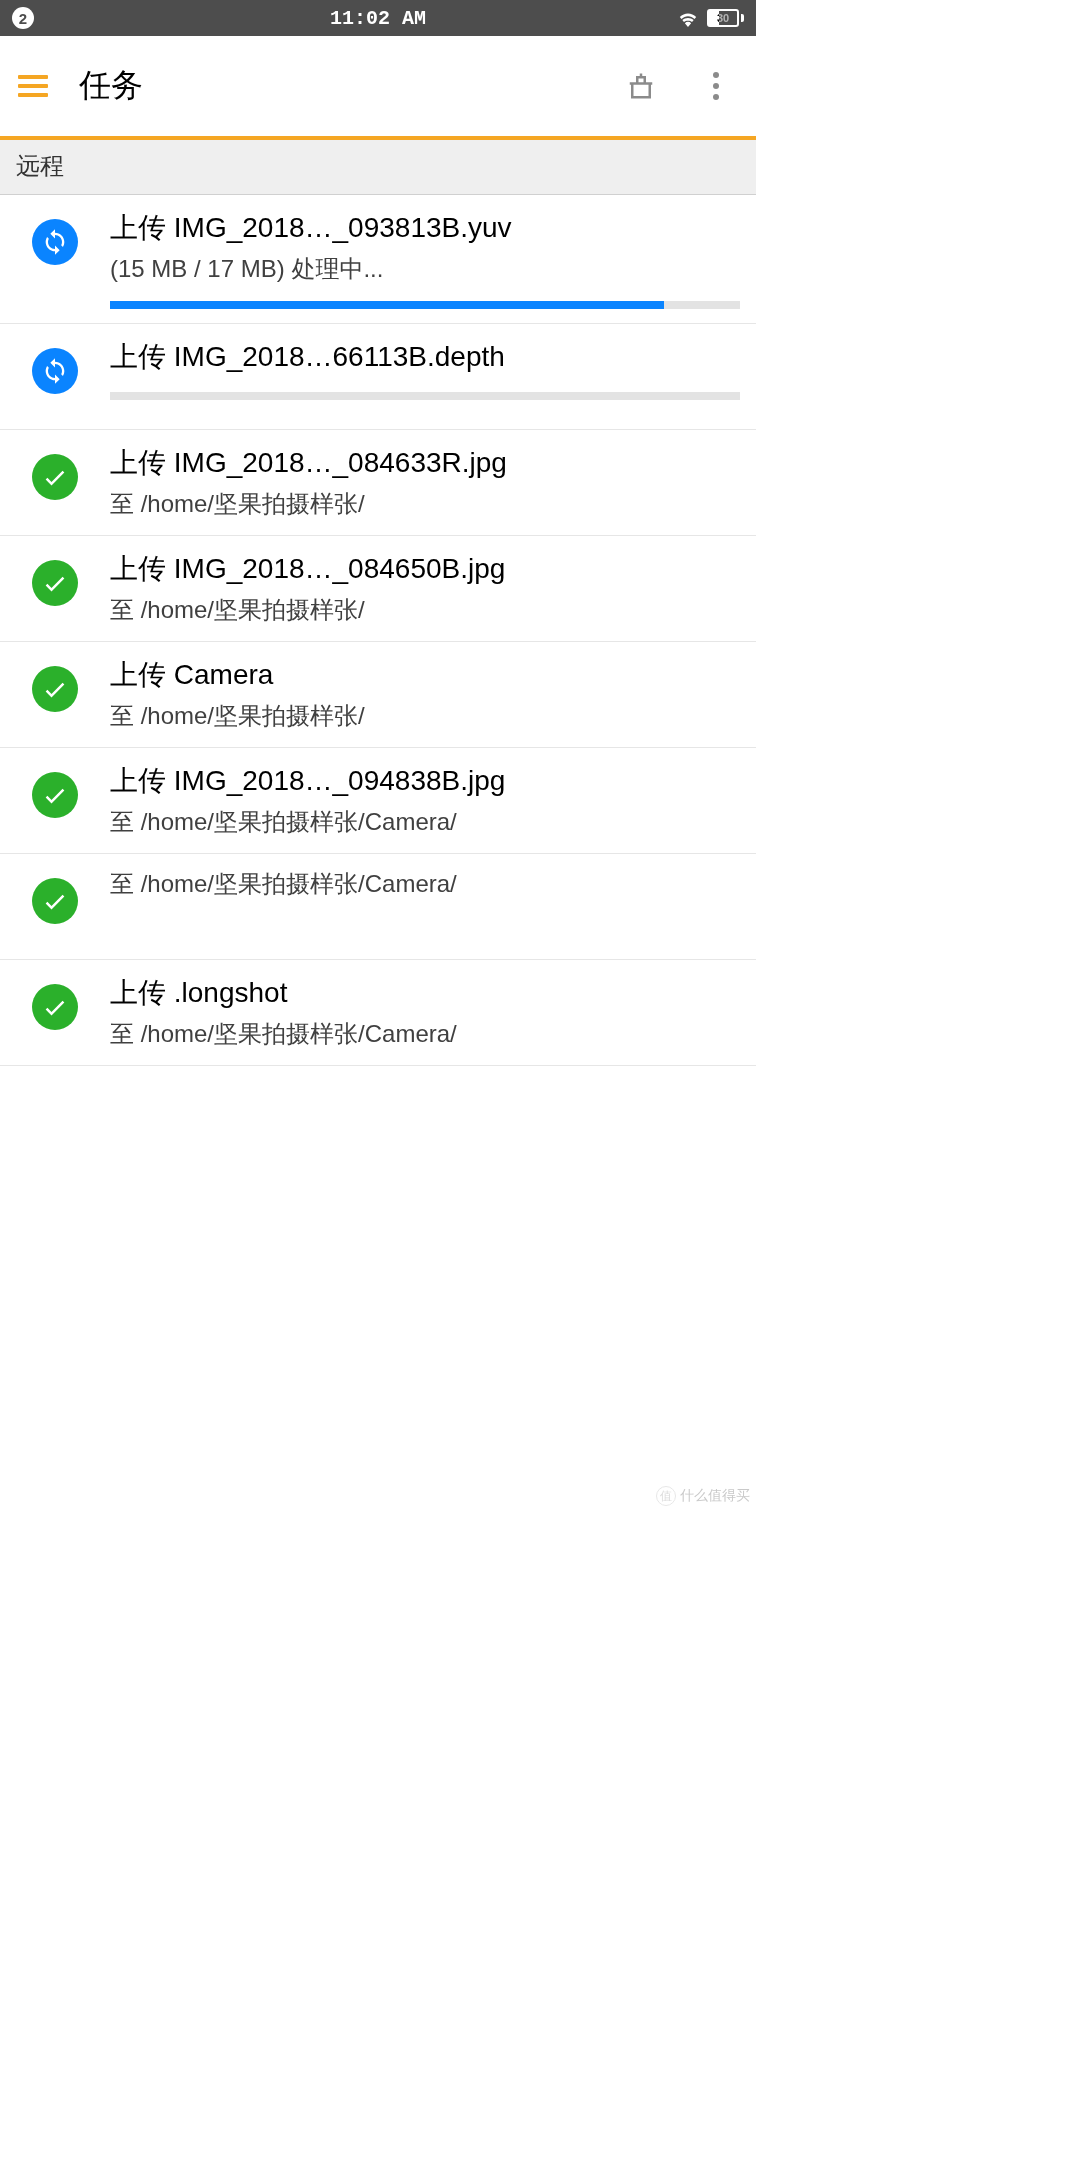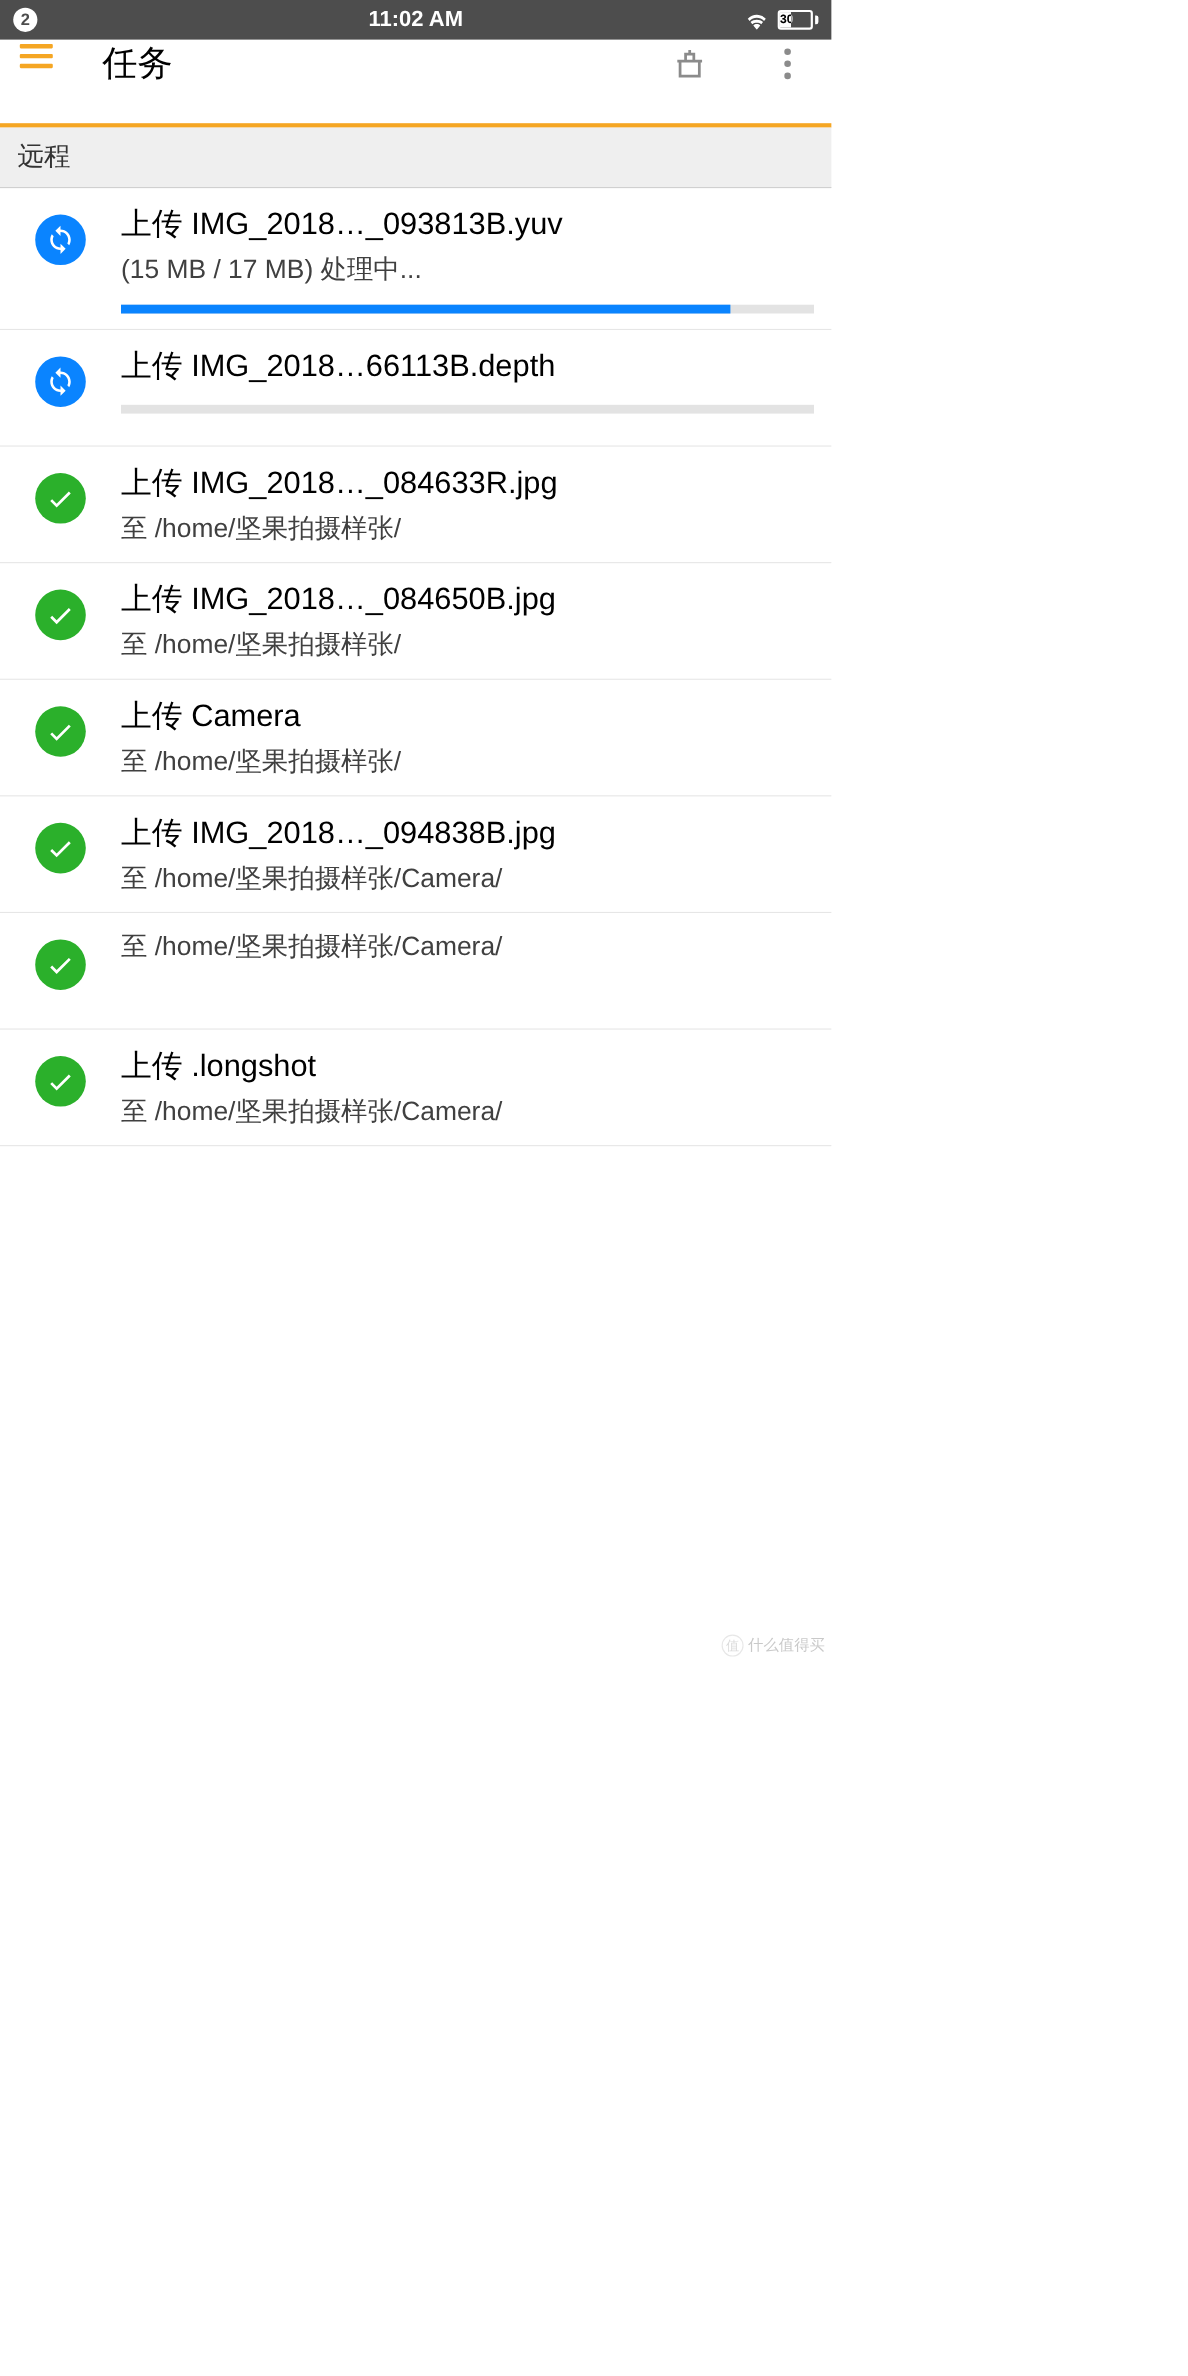--- a/index.html
+++ b/index.html
@@ -14,51 +14,51 @@
       height: 36px;
       background: #4d4d4d;
       color: #fff;
       display: flex;
       align-items: center;
       padding: 0 12px;
       font-size: 20px;
       font-weight: 500;
     }
     .status-left { display: flex; align-items: center; gap: 8px; flex: 1; }
-    .status-center { flex: 1; text-align: center; font-weight: 600; }
+    .status-center { flex: 1; text-align: center; font-weight: 600; font-family: Liberation Mono, monospace; }
     .status-right { flex: 1; display: flex; justify-content: flex-end; align-items: center; gap: 8px; }
     .notif-badge {
       background: #fff;
       color: #4d4d4d;
       border-radius: 50%;
       width: 22px; height: 22px;
       display: flex; align-items: center; justify-content: center;
       font-size: 15px; font-weight: 700;
     }
     .wifi-icon svg, .battery-wrap svg { display: block; }
     .battery-wrap { display: flex; align-items: center; gap: 2px; }
     .battery-box {
       border: 2px solid #fff;
       border-radius: 3px;
       width: 32px; height: 18px;
       position: relative;
-      display: flex; align-items: center; 
+      display: flex; align-items: center; justify-content: center;
       font-size: 11px; font-weight: 700; color: #4d4d4d;
       background: linear-gradient(to right, #fff 0%, #fff 35%, transparent 35%);
     }
     .battery-box span { position: relative; z-index: 1; mix-blend-mode: difference; color:#fff;}
     .battery-nub { width: 3px; height: 8px; background: #fff; border-radius: 0 2px 2px 0; }
     
     .toolbar {
-      height: 80px;
-      display: flex;
-      align-items: flex-start;
+      height: 104px;
+      display: flex;
+      align-items: center;
       padding: 0 18px;
       border-bottom: 4px solid #f5a623;
-      gap: 45px;
+      gap: 31px;
     }
     .hamburger {
       display: flex; flex-direction: column; gap: 5px;
       padding: 4px 0;
     }
     .hamburger span {
       width: 30px; height: 4px; background: #f5a623; border-radius: 1px;
     }
     .toolbar-title {
       font-size: 32px;

